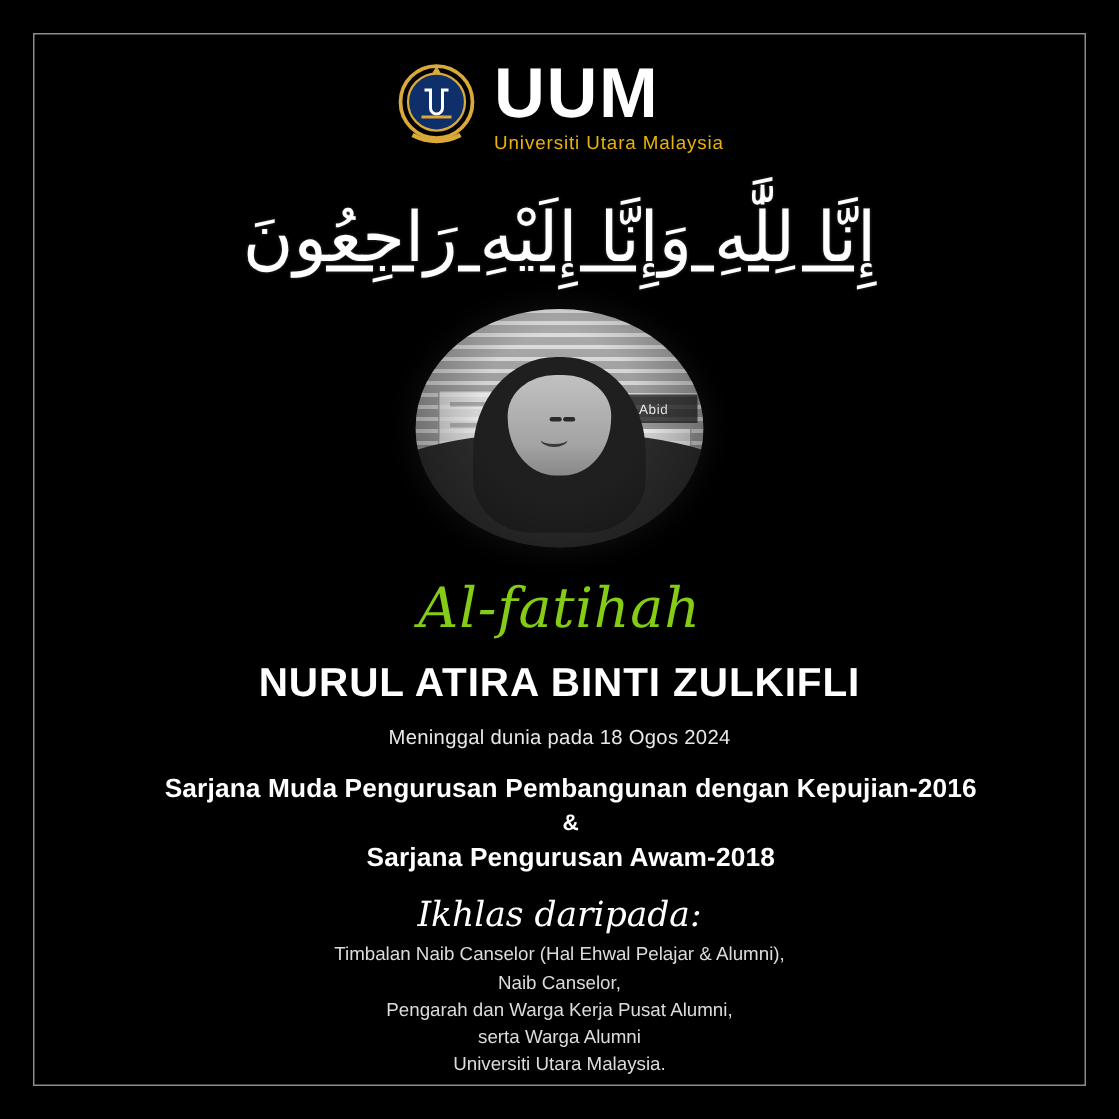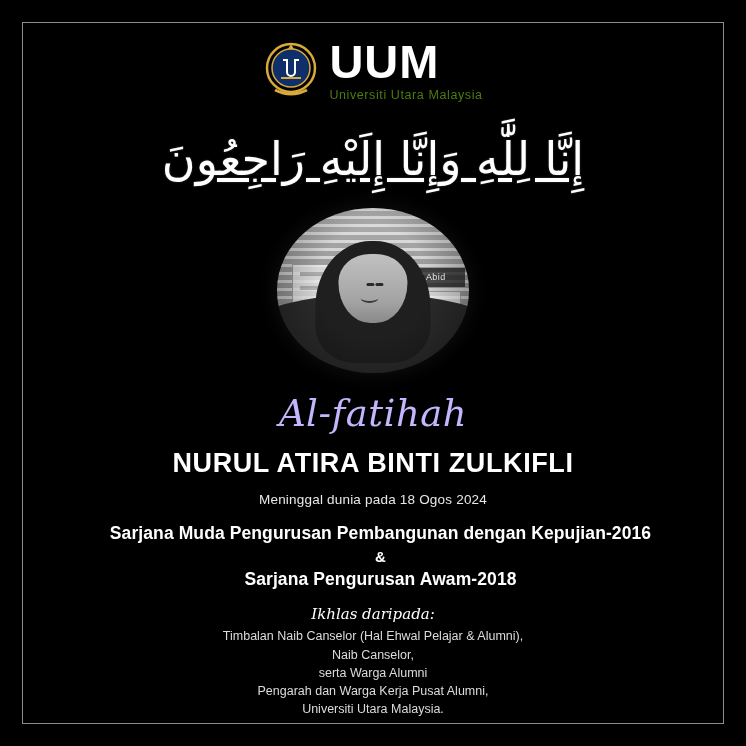--- a/index.html
+++ b/index.html
@@ -68,21 +68,21 @@
     font-weight: bold;
     font-size: 47px;
     letter-spacing: 1px;
     color: #ffffff;
     line-height: 1;
   }
   .logo-sub {
     font-family: "Liberation Sans", sans-serif;
     font-size: 12.5px;
     letter-spacing: 0.6px;
-    color: #4d7c0f;
+    color: #eab308;
     margin-top: 4px;
   }
 
   
   .arabic {
     margin-top: 20px;
     color: #ffffff;
     font-family: "DejaVu Sans", sans-serif;
     font-size: 46px;
     line-height: 1.5;
@@ -230,21 +230,21 @@
     inset: 0;
     background: radial-gradient(circle at 50% 45%, rgba(0,0,0,0) 42%, rgba(0,0,0,0.45) 100%);
   }
 
   
   .alfatihah {
     margin-top: 22px;
     font-family: "DejaVu Serif", serif;
     font-style: italic;
     font-size: 37px;
-    color: #c4b5fd;
+    color: #84cc16;
     letter-spacing: 0.5px;
     line-height: 1;
   }
   .name {
     margin-top: 16px;
     font-family: "Liberation Sans", sans-serif;
     font-weight: bold;
     font-size: 27px;
     letter-spacing: 0.6px;
     color: #ffffff;
@@ -272,21 +272,21 @@
   .amp {
     font-weight: bold;
     font-size: 15px;
     color: #ffffff;
     line-height: 1.3;
   }
   .ikhlas {
     margin-top: 12px;
     font-family: "DejaVu Serif", serif;
     font-style: italic;
-    font-size: 15px;
+    font-size: 23px;
     color: #ffffff;
   }
   .signoff {
     margin-top: 4px;
     text-align: center;
     font-size: 12.5px;
     color: #dcdcdc;
     line-height: 1.45;
   }
 </style>
@@ -343,19 +343,19 @@
       <div class="degree-line">Sarjana Muda Pengurusan Pembangunan dengan Kepujian-2016</div>
       <div class="amp">&amp;</div>
       <div class="degree-line">Sarjana Pengurusan Awam-2018</div>
     </div>
 
     <div class="ikhlas">Ikhlas daripada:</div>
 
     <div class="signoff">
       <div>Timbalan Naib Canselor (Hal Ehwal Pelajar &amp; Alumni),</div>
       <div>Naib Canselor,</div>
+      <div>Pengarah dan Warga Kerja Pusat Alumni,</div>
       <div>serta Warga Alumni</div>
-      <div>Pengarah dan Warga Kerja Pusat Alumni,</div>
       <div>Universiti Utara Malaysia.</div>
     </div>
 
   </div>
 </div>
 
 </body></html>

